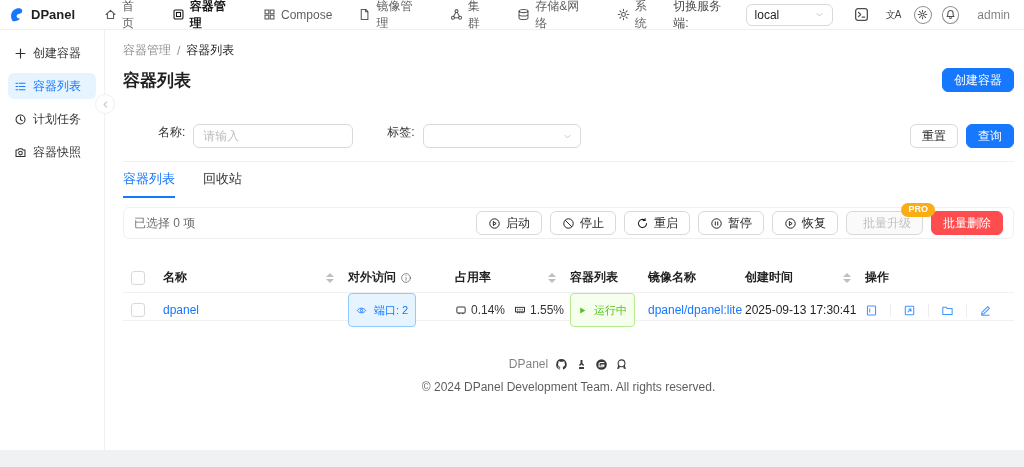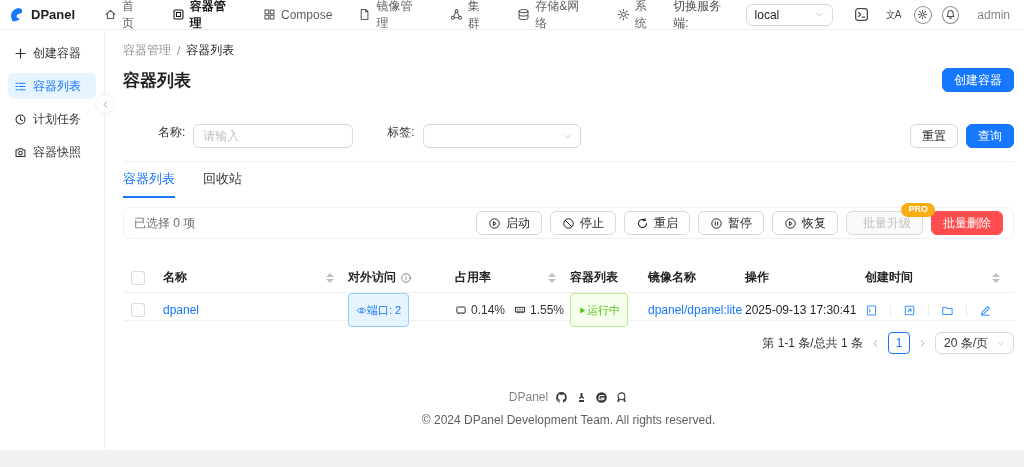--- a/index.html
+++ b/index.html
@@ -85,21 +85,21 @@
   .t-head { height:30px; font-weight:bold; }
   .t-row { height:28px; }
   .hcell { display:flex; align-items:center; gap:4px; padding-right:6px; }
   .cb { width:14px; height:14px; border:1px solid #d9d9d9; border-radius:3px; background:#fff; margin-left:8px; cursor:pointer; }
   .sorter { margin-left:auto; margin-right:8px; display:inline-flex; flex-direction:column; gap:2px; }
   .caret { width:0; height:0; border-left:4px solid transparent; border-right:4px solid transparent; }
   .caret.up { border-bottom:4px solid #bfbfbf; }
   .caret.down { border-top:4px solid #bfbfbf; }
   .info-ic { color:rgba(0,0,0,.45); display:flex; }
   .link { color:#1677ff; cursor:pointer; }
-  .tag { display:inline-flex; align-items:center; gap:0; height:20px; padding:16px 7px; border-radius:4px; font-size:11px; line-height:1; }
+  .tag { display:inline-flex; align-items:center; gap:7px; height:20px; padding:16px 7px; border-radius:4px; font-size:11px; line-height:1; }
   .tag-blue { color:#1677ff; background:#e6f4ff; border:1px solid #91caff; cursor:pointer; }
   .tag-green { color:#52c41a; background:#f6ffed; border:1px solid #b7eb8f; }
   .usage { display:flex; align-items:center; gap:4px; color:rgba(0,0,0,.82); }
   .usage .gap { width:6px; }
   .ops { display:flex; align-items:center; }
   .op-icon { color:#4096ff; cursor:pointer; display:flex; }
   .vsep { width:1px; height:13px; background:#ededed; margin:0 8px; }
 
   
   .pager { display:flex; justify-content:flex-end; align-items:center; gap:8px; margin-top:11px; }
@@ -357,29 +357,29 @@
               <span class="caret down"></span>
             </span>
         </div>
         <div class="hcell">
             <span>容器列表</span>
           </div>
         <div class="hcell">
             <span>镜像名称</span>
           </div>
         <div class="hcell">
-            <span>操作</span>
-          </div>
-        <div class="hcell">
           <span>创建时间</span>
           <span class="sorter">
               <span class="caret up"></span>
               <span class="caret down"></span>
             </span>
         </div>
+        <div class="hcell">
+            <span>操作</span>
+          </div>
       </div>
 
       <div class="t-row">
         <div class="hcell">
             <span class="cb"></span>
           </div>
         <div class="hcell">
             <span class="link">dpanel</span>
           </div>
         <div class="hcell">
@@ -442,40 +442,20 @@
           <span class="op-icon">
             <svg class="ic" viewBox="0 0 16 16" fill="none" stroke="currentColor" stroke-width="1.3" stroke-linejoin="round">
                 <path d="m3 13 .9-2.9 6.8-6.8 2 2-6.8 6.8z"></path>
                 <path d="M3 13.8h10"></path>
               </svg>
           </span>
         </div>
       </div>
     </div>
 
-    <div class="pager">
-      <span class="pg-total">第 1-1 条/总共 1 条</span>
-      <span class="pg-arrow">
-        <svg class="chev" viewBox="0 0 16 16" fill="none" stroke="currentColor" stroke-width="1.8" stroke-linecap="round">
-            <path d="M10 3.5 5.5 8 10 12.5"></path>
-          </svg>
-      </span>
-      <span class="pg-page">1</span>
-      <span class="pg-arrow">
-        <svg class="chev" viewBox="0 0 16 16" fill="none" stroke="currentColor" stroke-width="1.8" stroke-linecap="round">
-            <path d="M6 3.5 10.5 8 6 12.5"></path>
-          </svg>
-      </span>
-      <div class="select pg-size">
-        <span>20 条/页</span>
-        <svg class="chev" viewBox="0 0 16 16" fill="none" stroke="#bfbfbf" stroke-width="1.6" stroke-linecap="round">
-            <path d="M3.5 6 8 10.5 12.5 6"></path>
-          </svg>
-      </div>
-    </div>
 
     <div class="footer">
       <div class="foot-line1">
         <span>DPanel</span>
         <span class="foot-icon">
           <svg class="ic" viewBox="0 0 16 16">
               <path fill="currentColor" d="M8 1.3a6.7 6.7 0 0 0-2.1 13c.3.1.4-.1.4-.3v-1.2c-1.9.4-2.3-.9-2.3-.9-.3-.7-.7-.9-.7-.9-.6-.4 0-.4 0-.4.7 0 1 .7 1 .7.6 1 1.6.7 2 .6 0-.5.2-.8.4-1-1.5-.2-3-.7-3-3.3 0-.7.2-1.3.7-1.8-.1-.2-.3-.9 0-1.8 0 0 .6-.2 1.9.7a6.4 6.4 0 0 1 3.4 0c1.3-.9 1.9-.7 1.9-.7.3.9.1 1.6 0 1.8.5.5.7 1.1.7 1.8 0 2.6-1.5 3.1-3 3.3.3.2.5.6.5 1.2v1.8c0 .2.1.4.4.3A6.7 6.7 0 0 0 8 1.3Z"></path>
             </svg>
         </span>
         <span class="foot-icon">

